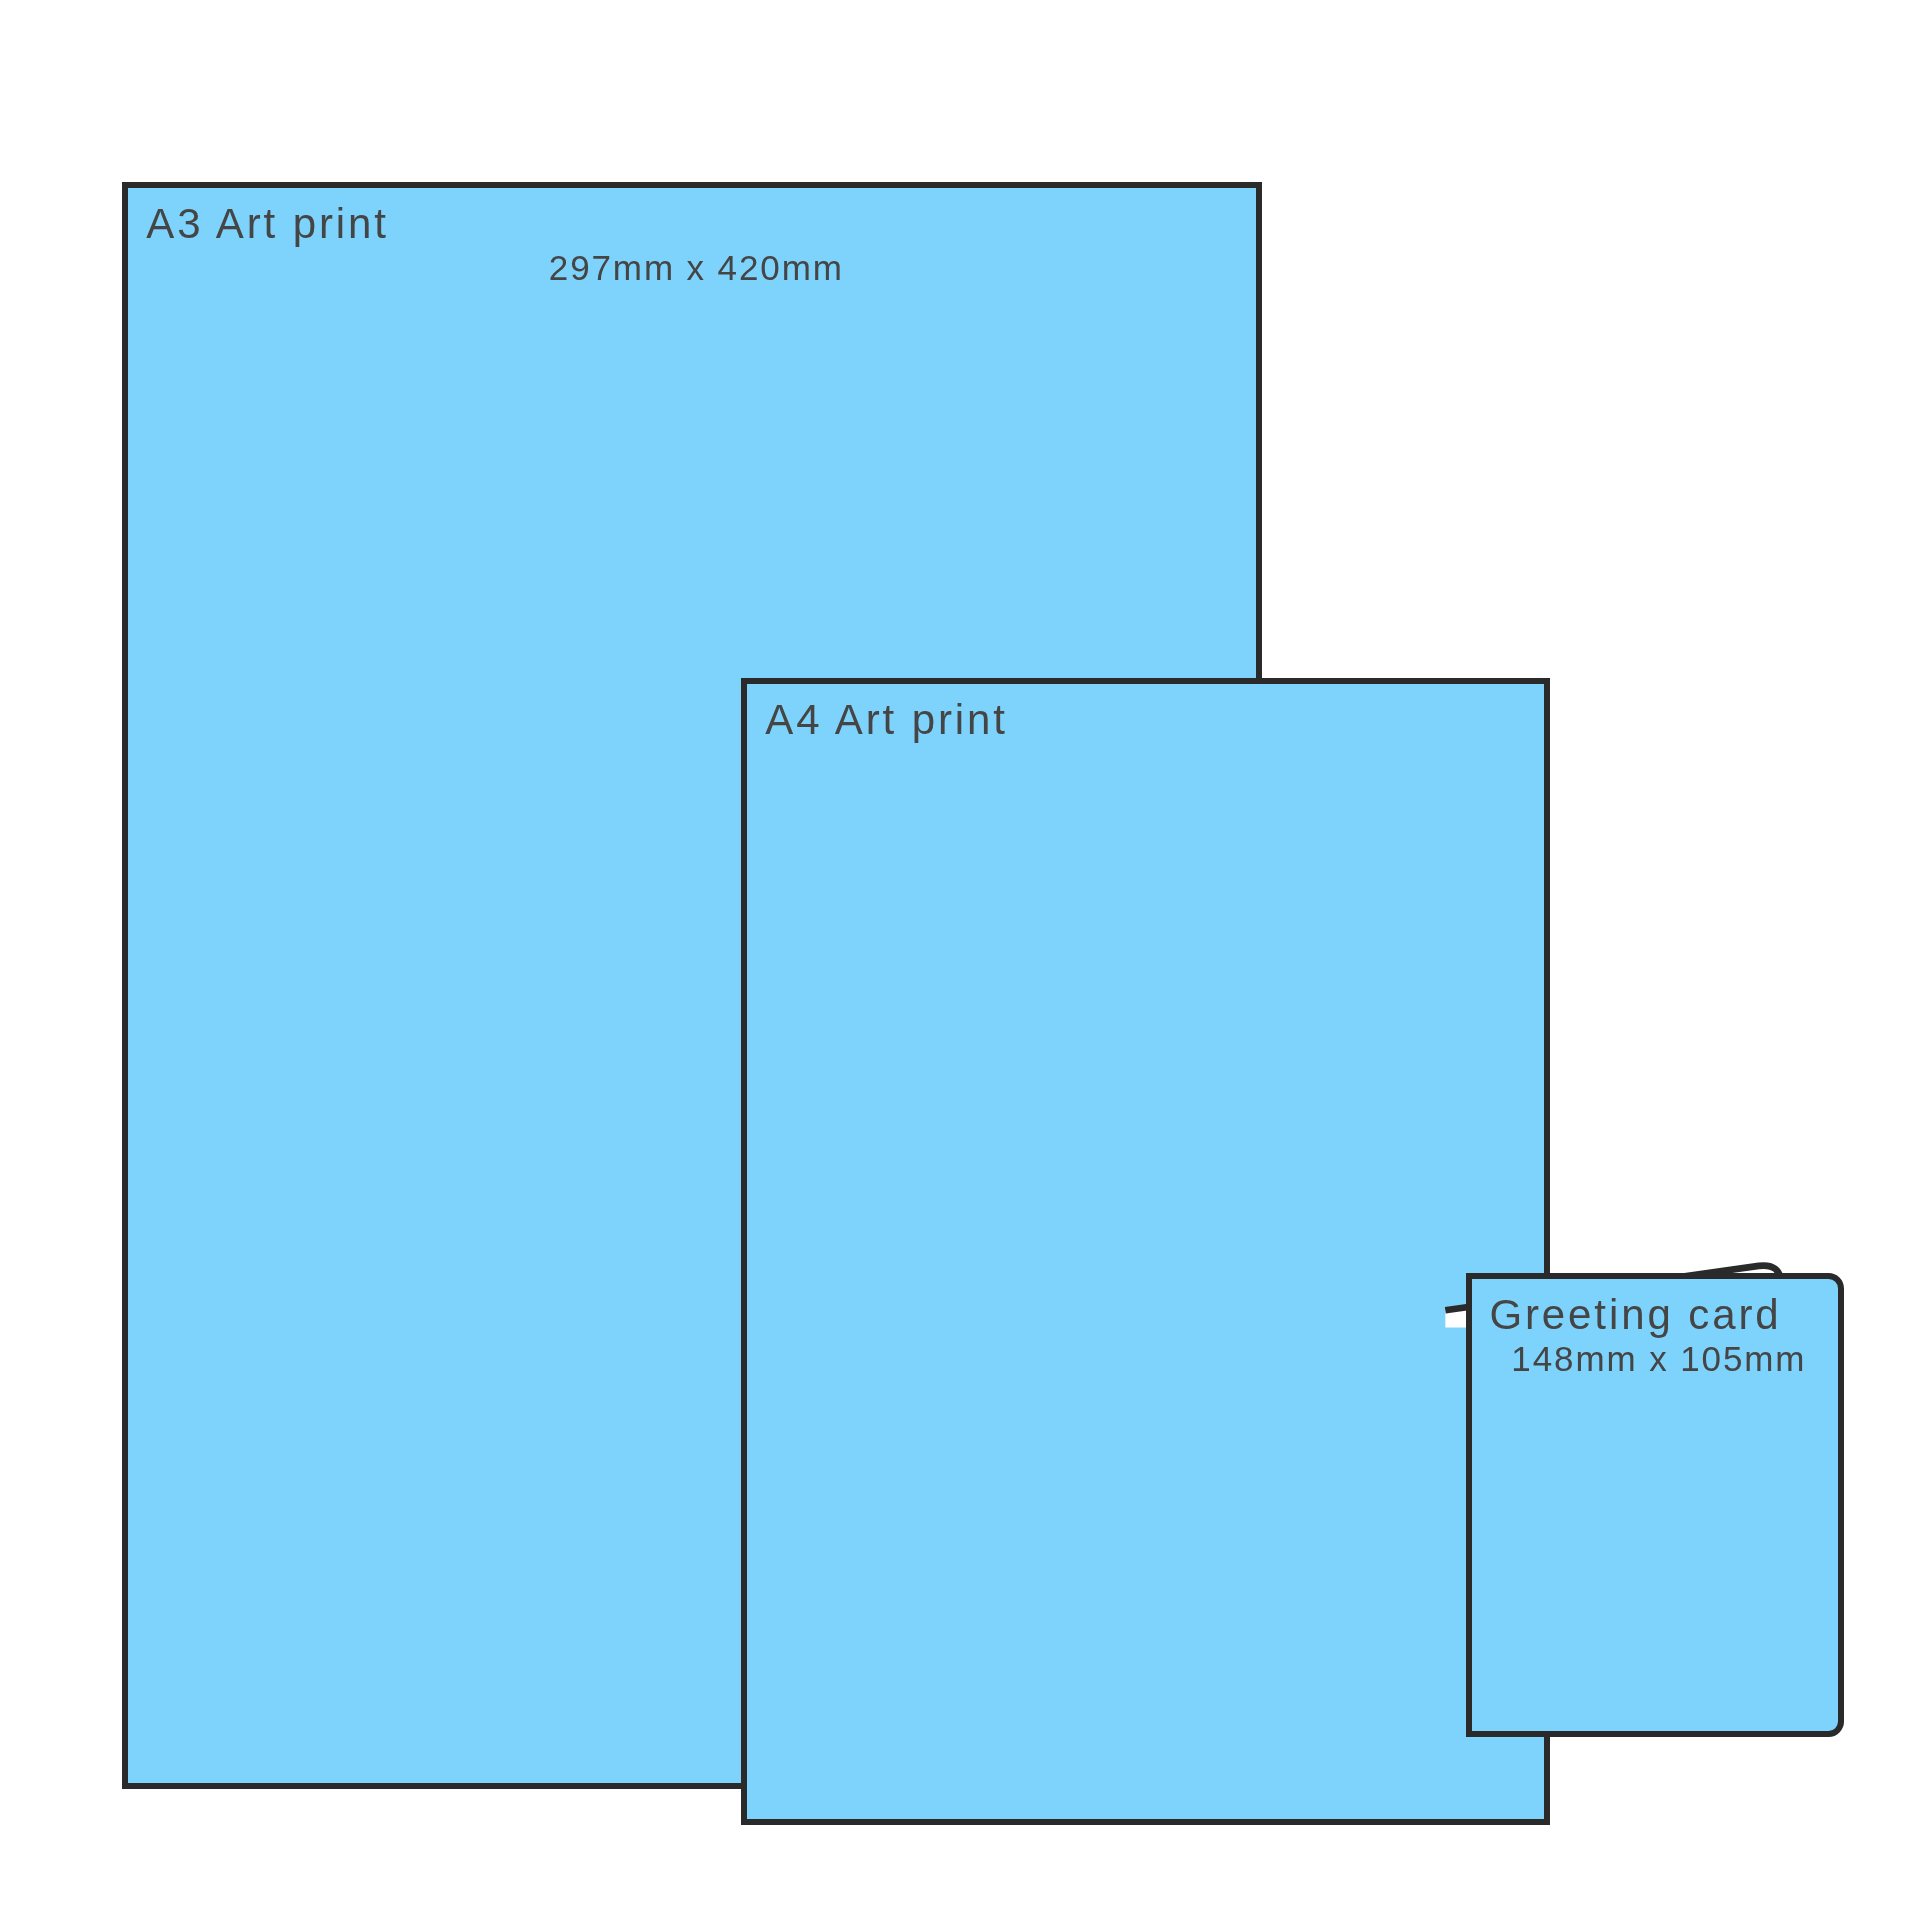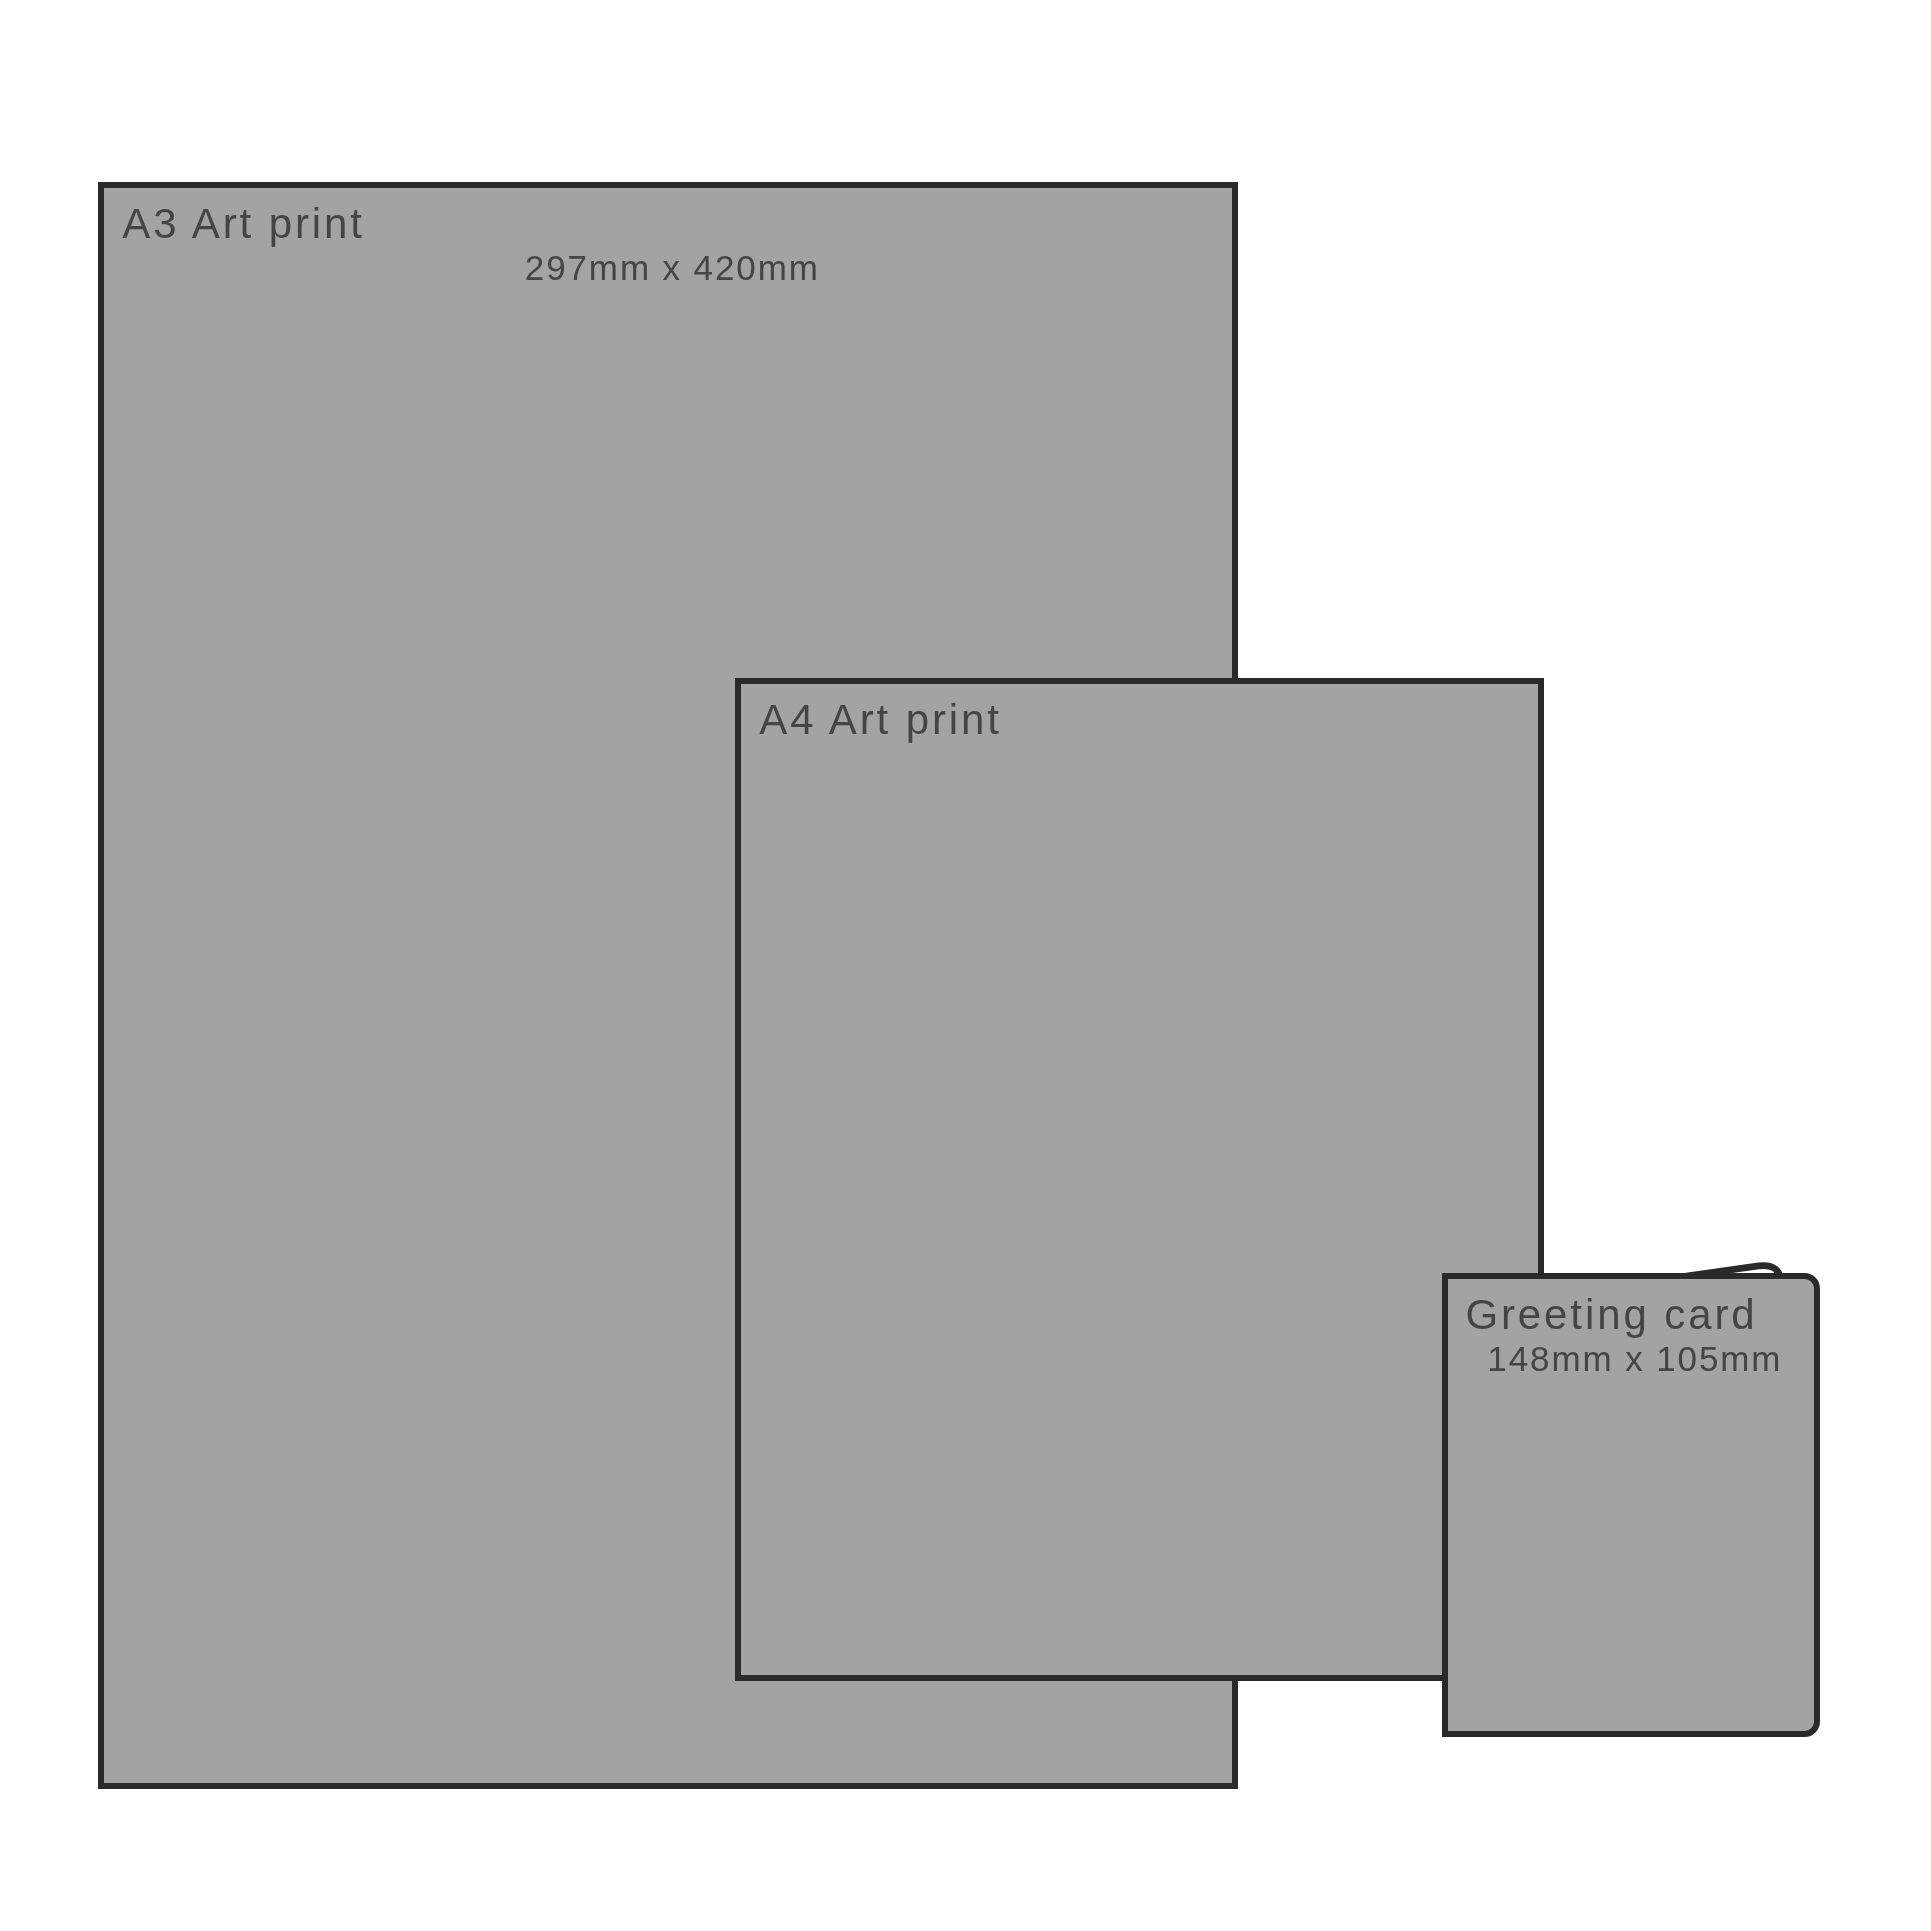--- a/index.html
+++ b/index.html
@@ -11,22 +11,23 @@
     position: relative;
     width: 1931px;
     height: 1931px;
     background: #ffffff;
     font-family: "Liberation Sans", "DejaVu Sans", sans-serif;
     overflow: hidden;
   }
   .sheet {
     position: absolute;
     box-sizing: border-box;
-    background: #a3a3a3;
+    background: #7dd3fc;
     border: 6.8px solid #2a2a2a;
+    margin-left: 24px;
   }
   .sheet-label {
     padding: 12.6px 9.7px 0 18.3px;
     color: #454545;
     font-weight: 300;
   }
   .sheet-title {
     display: block;
     font-size: 42px;
     line-height: 46px;
@@ -44,24 +45,24 @@
   
   #a3-sheet {
     left: 98px;
     top: 182px;
     width: 1140px;
     height: 1607px;
     z-index: 1;
   }
   
   #a4-sheet {
-    left: 735px;
+    left: 717px;
     top: 678px;
     width: 809px;
-    height: 1003px;
+    height: 1147px;
     z-index: 2;
   }
   
   #card-back-svg {
     position: absolute;
     left: 1400px;
     top: 1226px;
     width: 434px;
     height: 126px;
     z-index: 3;

